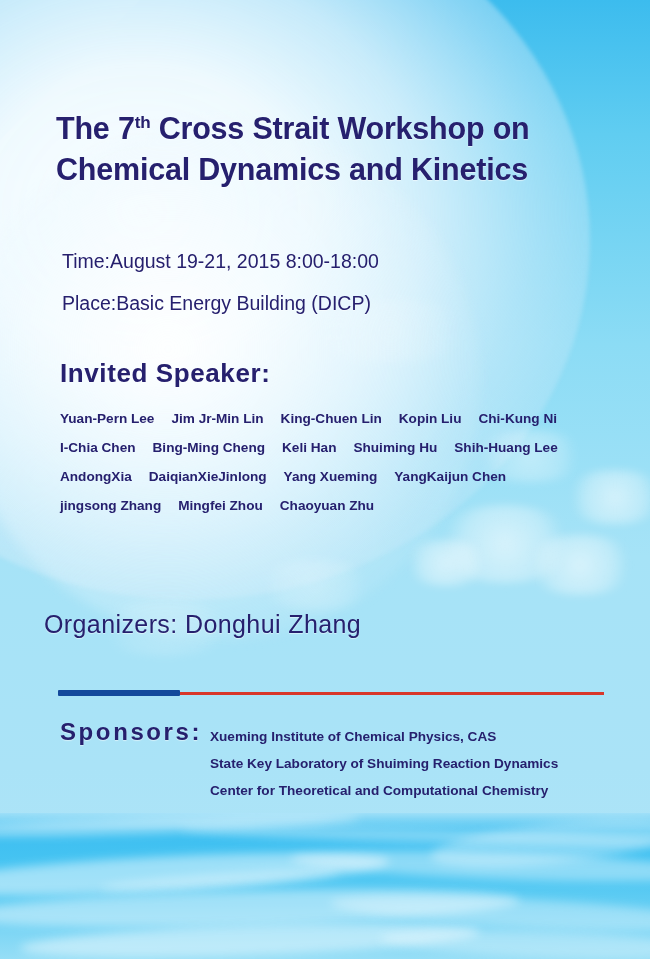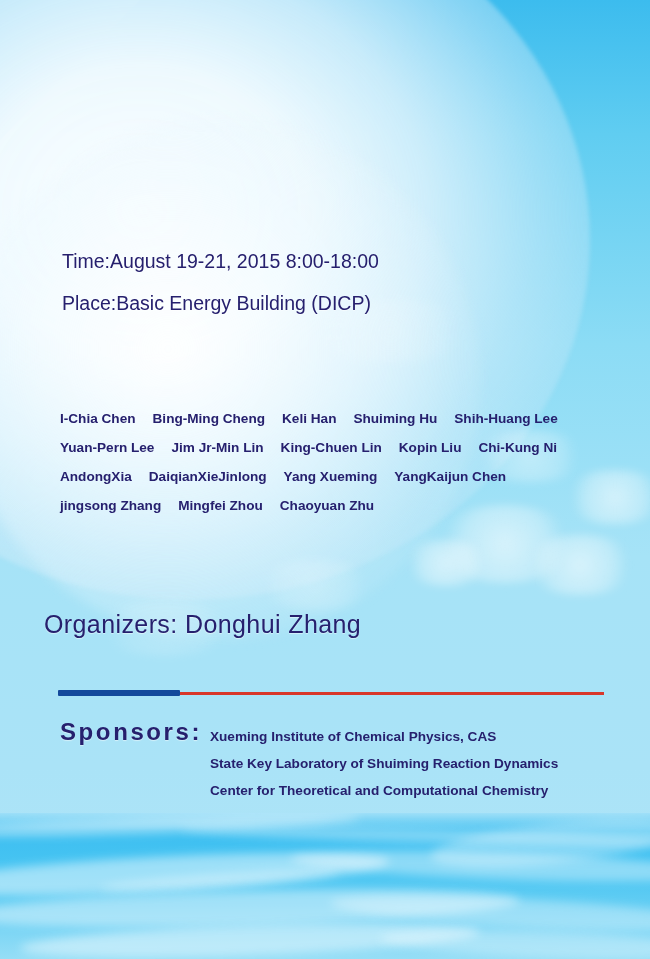--- a/index.html
+++ b/index.html
@@ -203,28 +203,33 @@
     <div class="wv wv9"></div>
     <div class="wv wv4"></div>
     <div class="wv wv5"></div>
     <div class="wv wv6"></div>
     <div class="wv wv7"></div>
     <div class="wv wv8"></div>
   </div>
 
   <div class="content">
 
+    <div class="title">
+      <span><span>The 7</span><sup>th</sup><span> Cross Strait Workshop on</span></span><br>
+      <span>Chemical Dynamics and Kinetics</span>
+    </div>
 
     <div class="meta meta-time">Time:August 19-21, 2015  8:00-18:00</div>
     <div class="meta meta-place">Place:Basic Energy Building (DICP)</div>
 
+    <div class="speakers-heading">Invited Speaker:</div>
 
     <div class="speaker-rows" id="speaker-rows">
+        <div class="speaker-row"><span class="nm">Yuan-Pern Lee</span><span class="nm">Jim Jr-Min Lin</span><span class="nm">King-Chuen Lin</span><span class="nm">Kopin Liu</span><span class="nm">Chi-Kung Ni</span></div>
         <div class="speaker-row"><span class="nm">I-Chia Chen</span><span class="nm">Bing-Ming Cheng</span><span class="nm">Keli Han</span><span class="nm">Shuiming Hu</span><span class="nm">Shih-Huang Lee</span></div>
-        <div class="speaker-row"><span class="nm">Yuan-Pern Lee</span><span class="nm">Jim Jr-Min Lin</span><span class="nm">King-Chuen Lin</span><span class="nm">Kopin Liu</span><span class="nm">Chi-Kung Ni</span></div>
         <div class="speaker-row"><span class="nm">AndongXia</span><span class="nm">DaiqianXieJinlong</span><span class="nm">Yang  Xueming</span><span class="nm">YangKaijun Chen</span></div>
         <div class="speaker-row"><span class="nm">jingsong Zhang</span><span class="nm">Mingfei Zhou</span><span class="nm">Chaoyuan Zhu</span></div>
       </div>
 
     <div class="organizers">Organizers: Donghui Zhang</div>
 
     <div class="divider">
       <div class="seg-blue"></div>
       <div class="seg-red"></div>
     </div>

